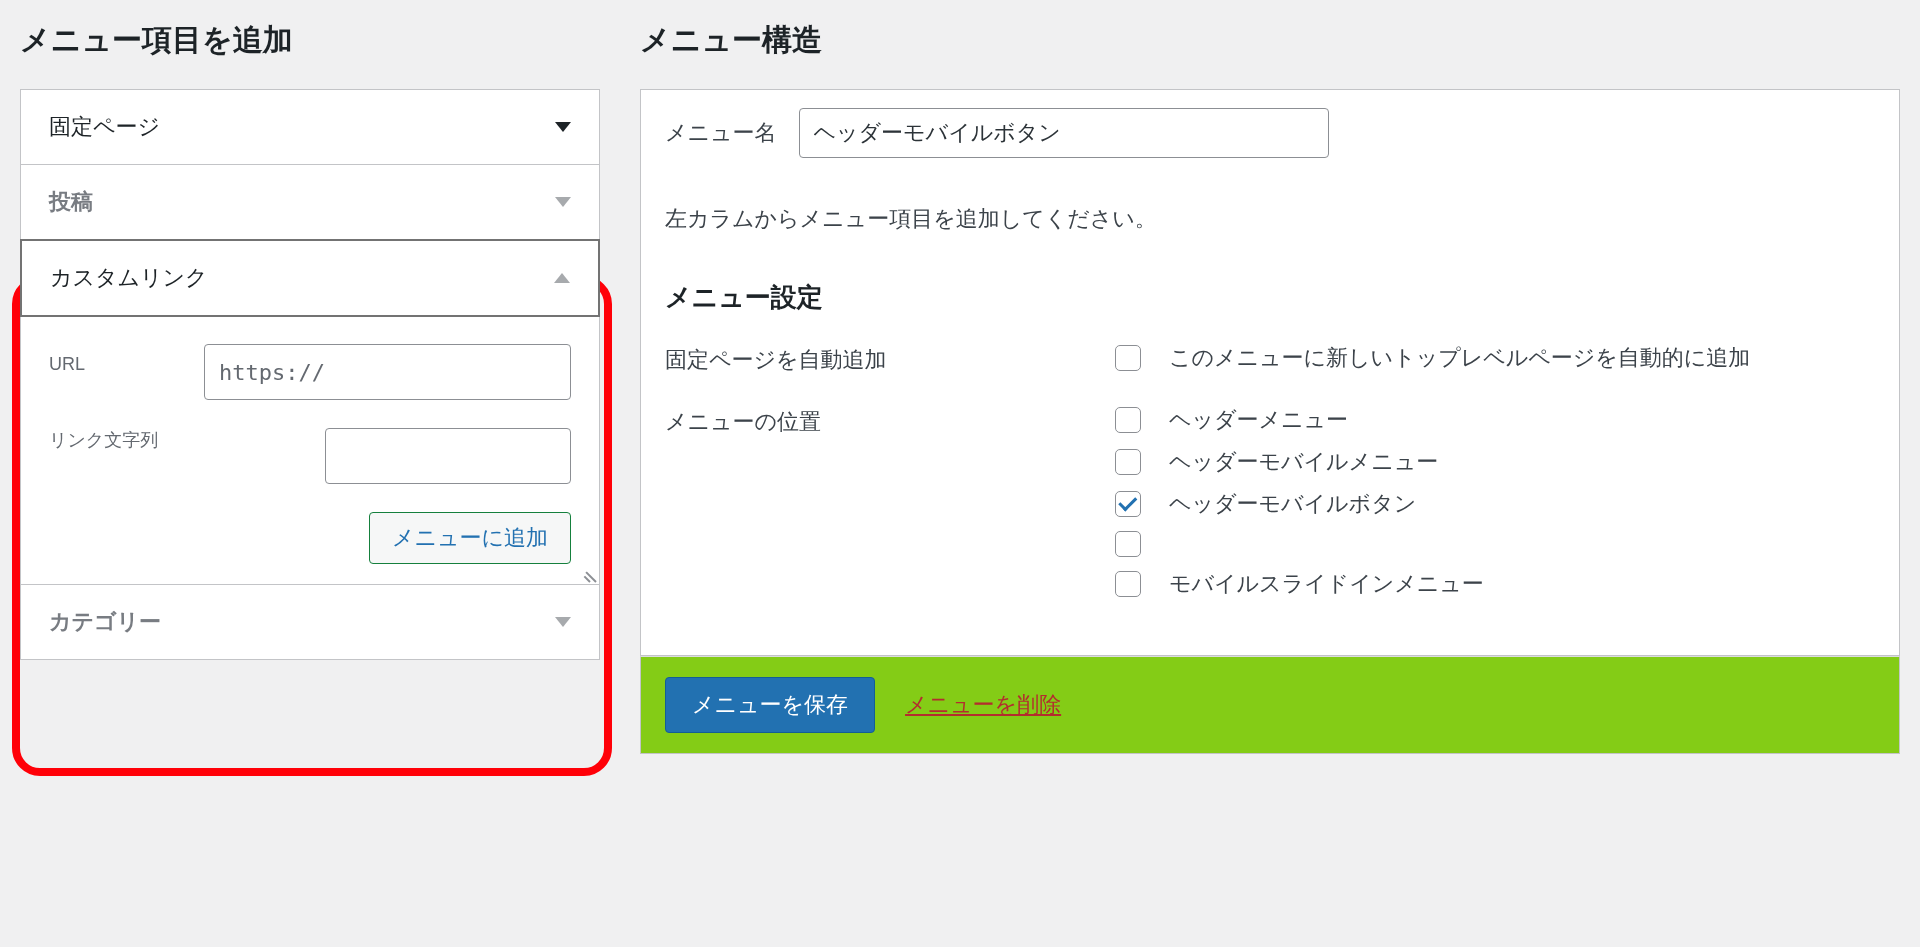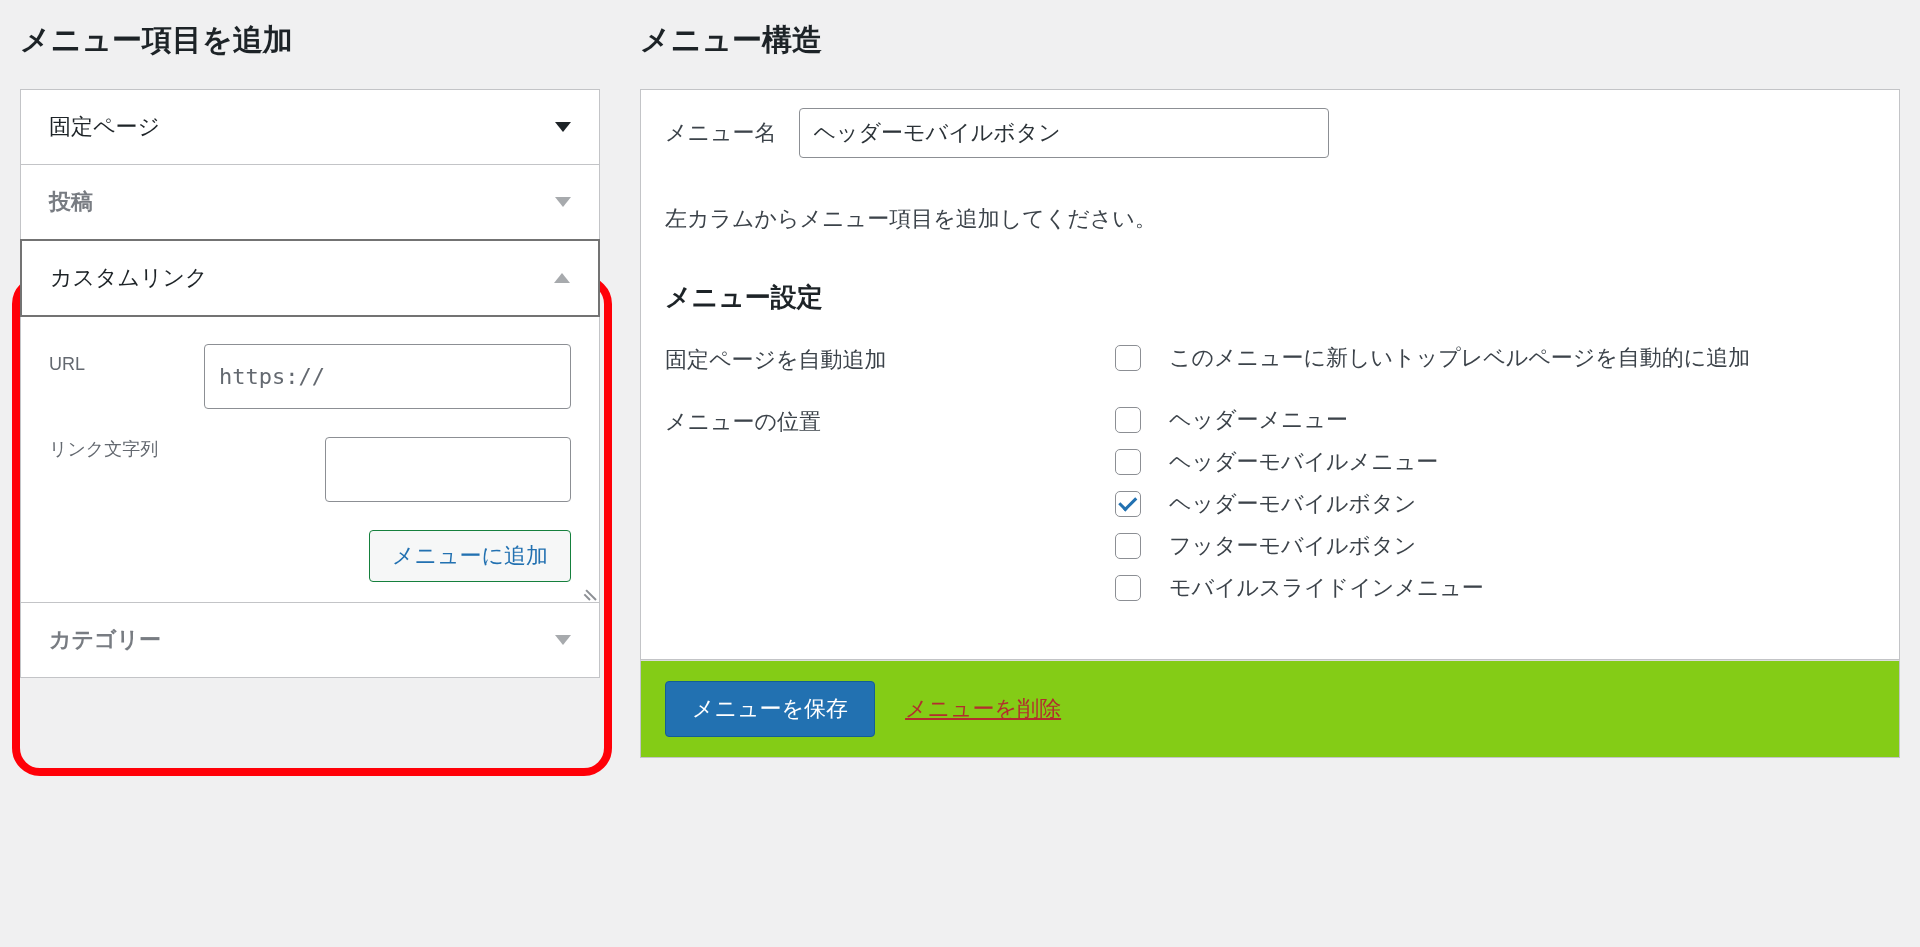--- a/index.html
+++ b/index.html
@@ -96,21 +96,21 @@
     flex-shrink: 0;
     font-size: 18px;
     color: #646970;
     padding-top: 10px;
   }
   .field-input {
     flex: 1;
   }
   .text-input {
     width: 100%;
-    height: 65px;
+    height: 56px;
     padding: 8px 14px;
     font-size: 22px;
     font-family: monospace;
     color: #646970;
     border: 1px solid #8c8f94;
     border-radius: 4px;
     background: #fff;
   }
   .text-input.sans {
     font-family: inherit;
@@ -365,21 +365,20 @@
             <div class="checkbox-row">
               <span class="wp-checkbox"></span>
               <span>ヘッダーモバイルメニュー</span>
             </div>
             <div class="checkbox-row">
               <span class="wp-checkbox checked"></span>
               <span>ヘッダーモバイルボタン</span>
             </div>
             <div class="checkbox-row">
               <span class="wp-checkbox"></span>
-              <span>フッターモバイルボタン</span>
             </div>
             <div class="checkbox-row">
               <span class="wp-checkbox"></span>
               <span>モバイルスライドインメニュー</span>
             </div>
           </div>
       </div>
 
     </div>
 

